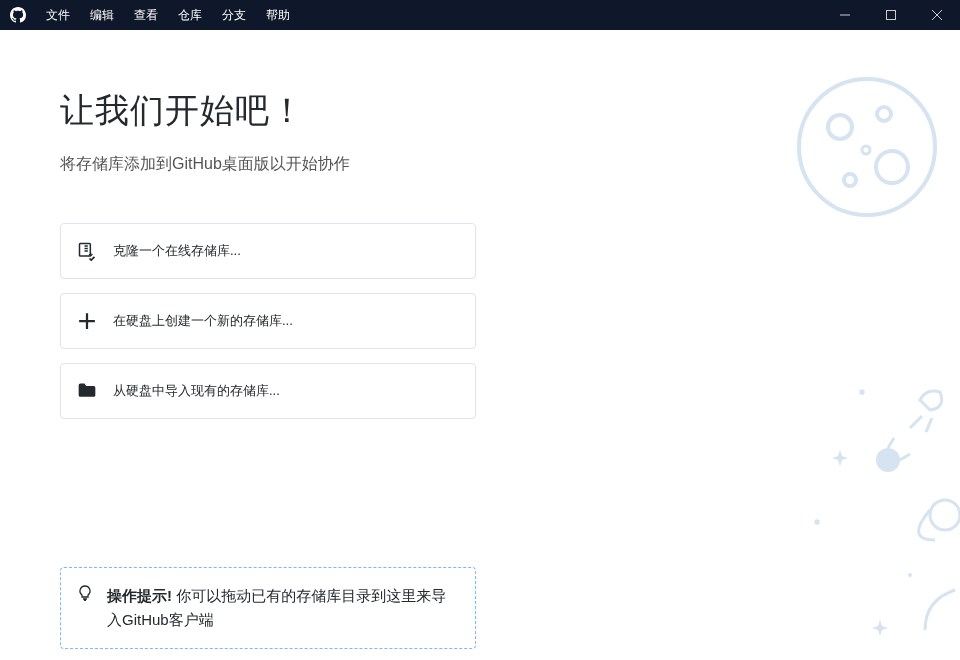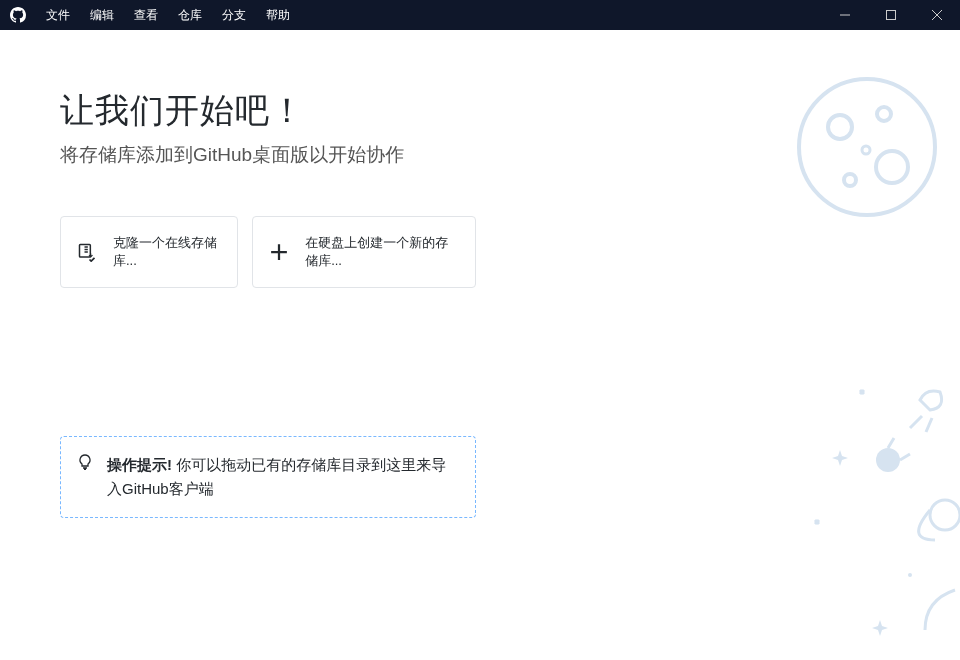--- a/index.html
+++ b/index.html
@@ -51,29 +51,29 @@
       position: relative;
       height: calc(100% - 30px);
     }
     .heading {
       font-size: 34px;
       font-weight: 400;
       color: #24292e;
       letter-spacing: 1px;
     }
     .subheading {
-      font-size: 19px;
+      font-size: 16px;
       color: #555;
-      margin-top: 8px;
+      margin-top: 20px;
     }
     .options {
       margin-top: 48px;
       width: 416px;
       display: flex;
-      flex-direction: row;
+      flex-direction: column;
       gap: 14px;
     }
     .option {
       border: 1px solid #e1e4e8;
       border-radius: 4px;
       padding: 17px 16px;
       display: flex;
       align-items: center;
       gap: 16px;
       cursor: pointer;
@@ -179,20 +179,28 @@
 
     <div class="option">
       <span class="option-icon">
         <svg width="18" height="18" viewBox="0 0 16 16" fill="#24292e">
             <path d="M7 1h2v6h6v2H9v6H7V9H1V7h6V1z"></path>
           </svg>
       </span>
       <span>在硬盘上创建一个新的存储库...</span>
     </div>
 
+    <div class="option">
+      <span class="option-icon">
+        <svg width="20" height="20" viewBox="0 0 24 24" fill="#24292e">
+            <path d="M2 5a2 2 0 012-2h5l2 3h9a2 2 0 012 2v9a2 2 0 01-2 2H4a2 2 0 01-2-2V5z"></path>
+          </svg>
+      </span>
+      <span>从硬盘中导入现有的存储库...</span>
+    </div>
   </div>
 
   <div class="tip-box">
     <span class="tip-icon">
       <svg width="16" height="16" viewBox="0 0 16 16" fill="none" stroke="#24292e" stroke-width="1.3">
         <path d="M8 1a5 5 0 00-3 9v2h6v-2a5 5 0 00-3-9z"></path>
         <path d="M6 14h4M7 15.5h2"></path>
       </svg>
     </span>
     <div class="tip-text">

